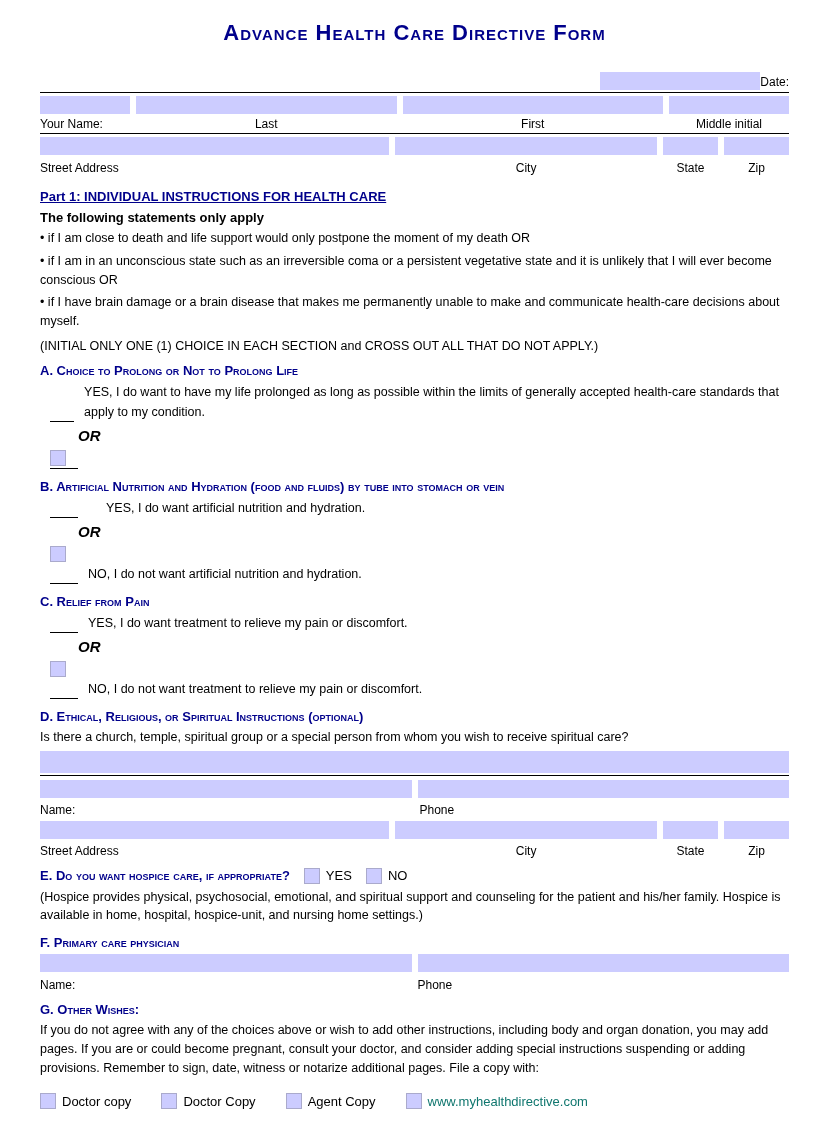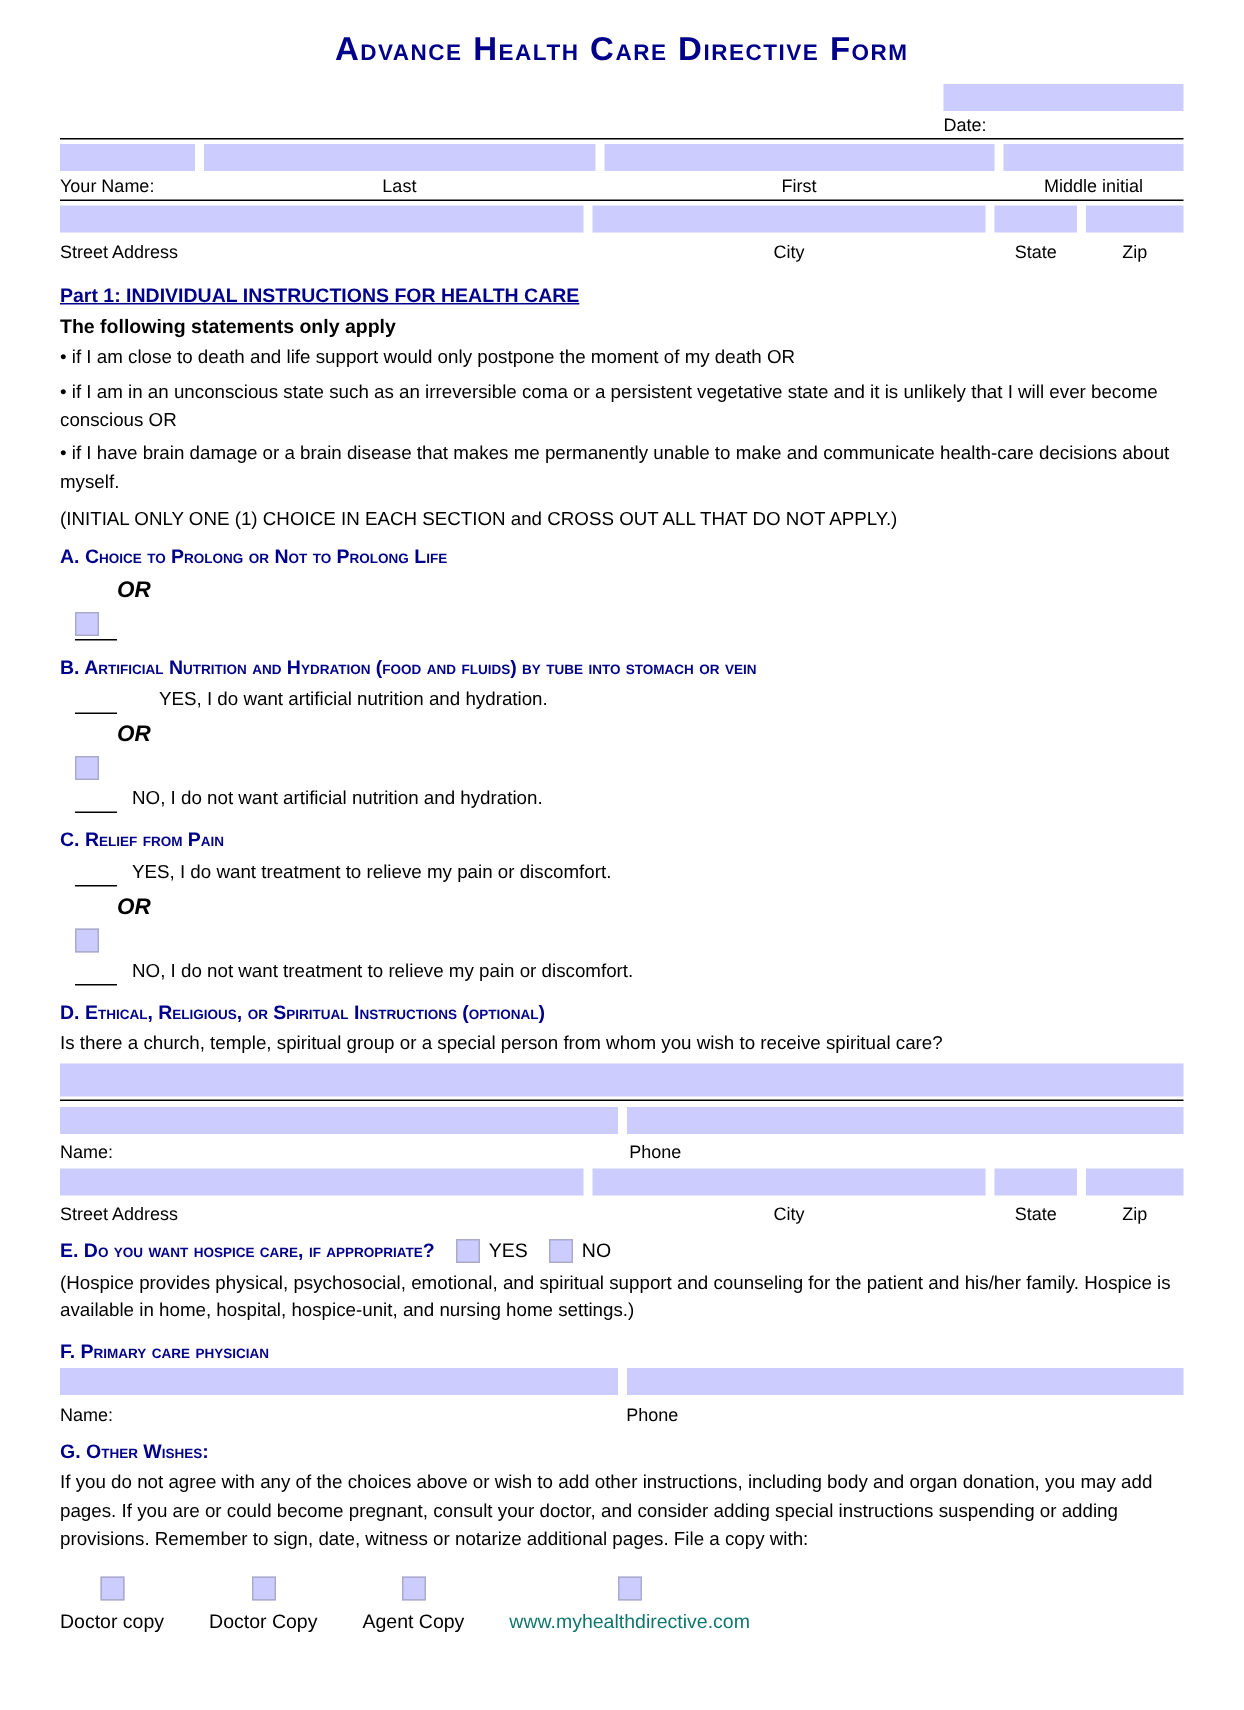--- a/index.html
+++ b/index.html
@@ -11,21 +11,21 @@
       width: 829px;
       min-height: 1140px;
       padding: 20px 40px 30px 40px;
     }
     .page-title {
       text-align: center;
       font-size: 22px;
       font-variant: small-caps;
       font-weight: bold;
       color: #00008B;
-      margin-bottom: 10px;
+      margin-bottom: 26px;
       letter-spacing: 1px;
     }
     .input-field {
       background: #ccccff;
       border: none;
       height: 18px;
       display: inline-block;
     }
     .form-row {
       display: flex;
@@ -118,37 +118,36 @@
       display: flex;
       align-items: center;
       gap: 30px;
       margin-top: 16px;
       font-size: 13px;
     }
     .footer-item {
       display: flex;
       align-items: center;
       gap: 6px;
-      flex-direction: column;
     }
     .hospice-row {
       display: flex;
       align-items: center;
       gap: 6px;
       margin-bottom: 4px;
       font-size: 13px;
     }
   </style>
 </head>
 <body>
 
 <div class="page-title">Advance Health Care Directive Form</div>
 
 <div style="display:flex; justify-content:flex-end; margin-bottom:2px;">
-  <div style="display:flex; flex-direction:column; align-items:flex-start;">
+  <div style="display:flex; flex-direction:row; align-items:center;">
     <div class="input-field" style="width:160px;"></div>
     <div class="label-text" style="font-size:12px;">Date:</div>
   </div>
 </div>
 
 <div style="border-top:1px solid #000; padding-top:3px; margin-bottom:1px;">
   <div class="form-row">
     <div class="form-group" style="flex:0 0 90px;">
       <div class="input-field" style="width:90px; height:18px;"></div>
     </div>
@@ -205,20 +204,24 @@
 
 <div class="bold-heading">The following statements only apply</div>
 <div class="body-text">• if I am close to death and life support would only postpone the moment of my death OR</div>
 <div class="body-text">• if I am in an unconscious state such as an irreversible coma or a persistent vegetative state and it is unlikely that I will ever become conscious OR</div>
 <div class="body-text">• if I have brain damage or a brain disease that makes me permanently unable to make and communicate health-care decisions about myself.</div>
 
 <div class="initial-note">(INITIAL ONLY ONE (1) CHOICE IN EACH SECTION and CROSS OUT ALL THAT DO NOT APPLY.)</div>
 
 <div class="section-heading">A. Choice to Prolong or Not to Prolong Life</div>
 <div class="choice-block">
+  <div style="display:flex; gap:6px; margin-bottom:2px;">
+    <span class="blank-line"></span>
+    <span>YES, I do want to have my life prolonged as long as possible within the limits of generally accepted health-care standards that apply to my condition.</span>
+  </div>
   <div class="or-label">OR</div>
   <div style="display:flex; align-items:center; gap:6px; margin-top:2px;">
     <div class="checkbox-blue"></div>
   </div>
   <div style="display:flex; gap:6px; margin-top:2px;">
     <span class="blank-line"></span>
   </div>
 </div>
 
 <div class="section-heading">B. Artificial Nutrition and Hydration (food and fluids) by tube into stomach or vein</div>

